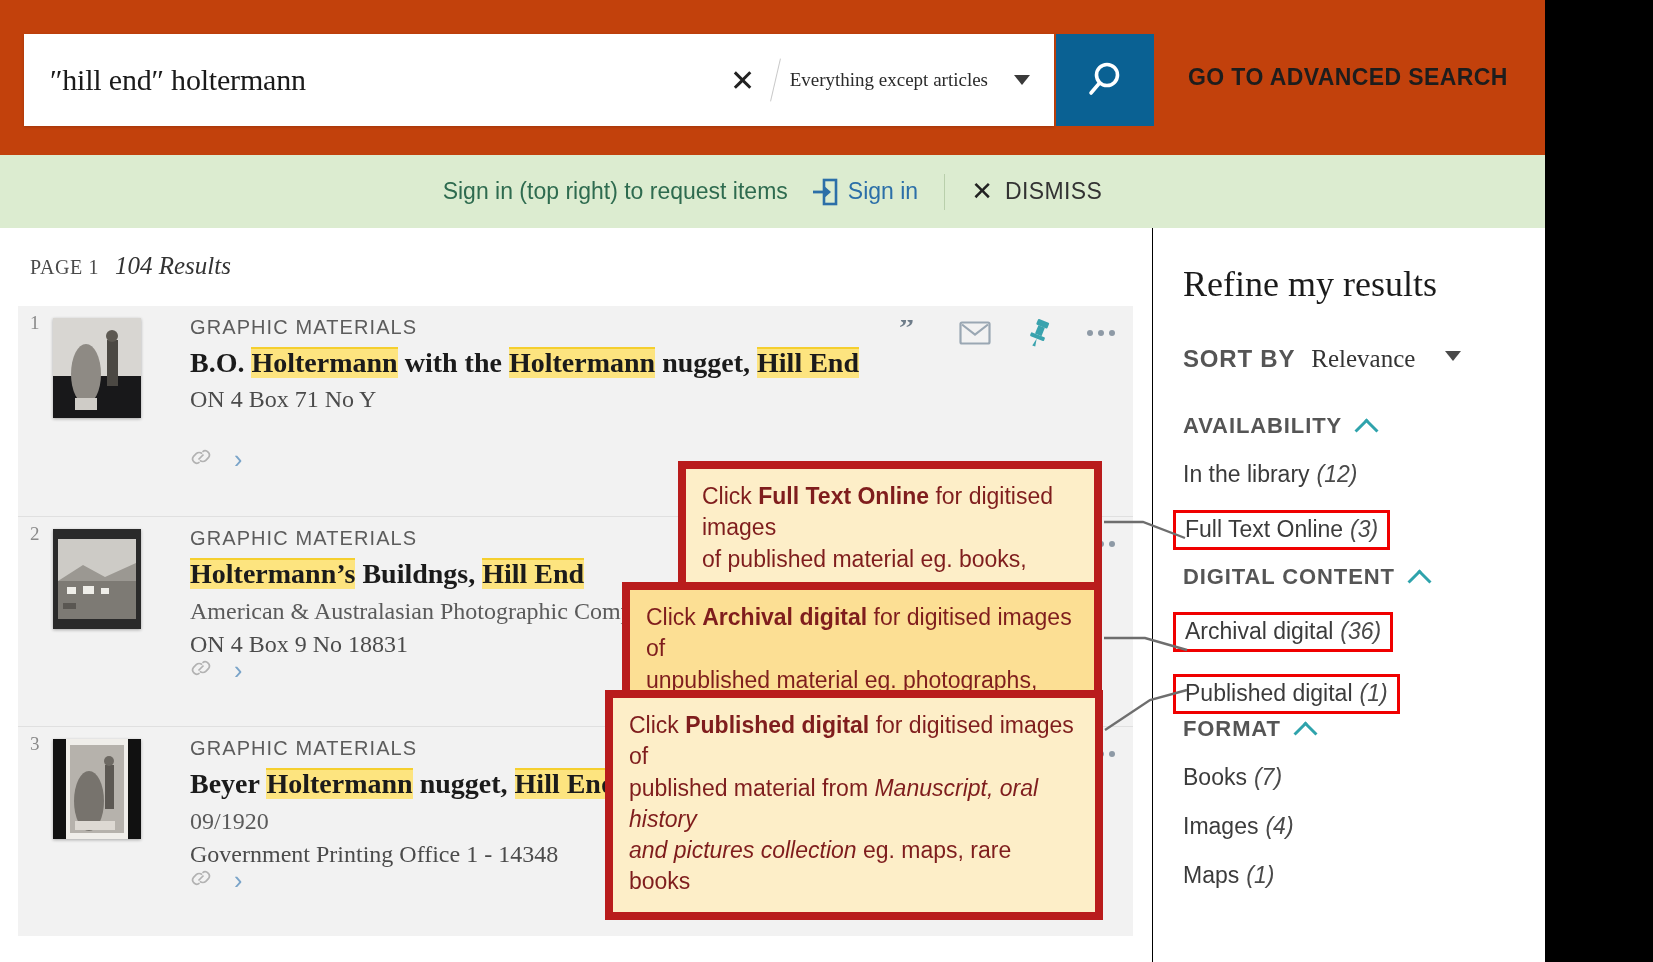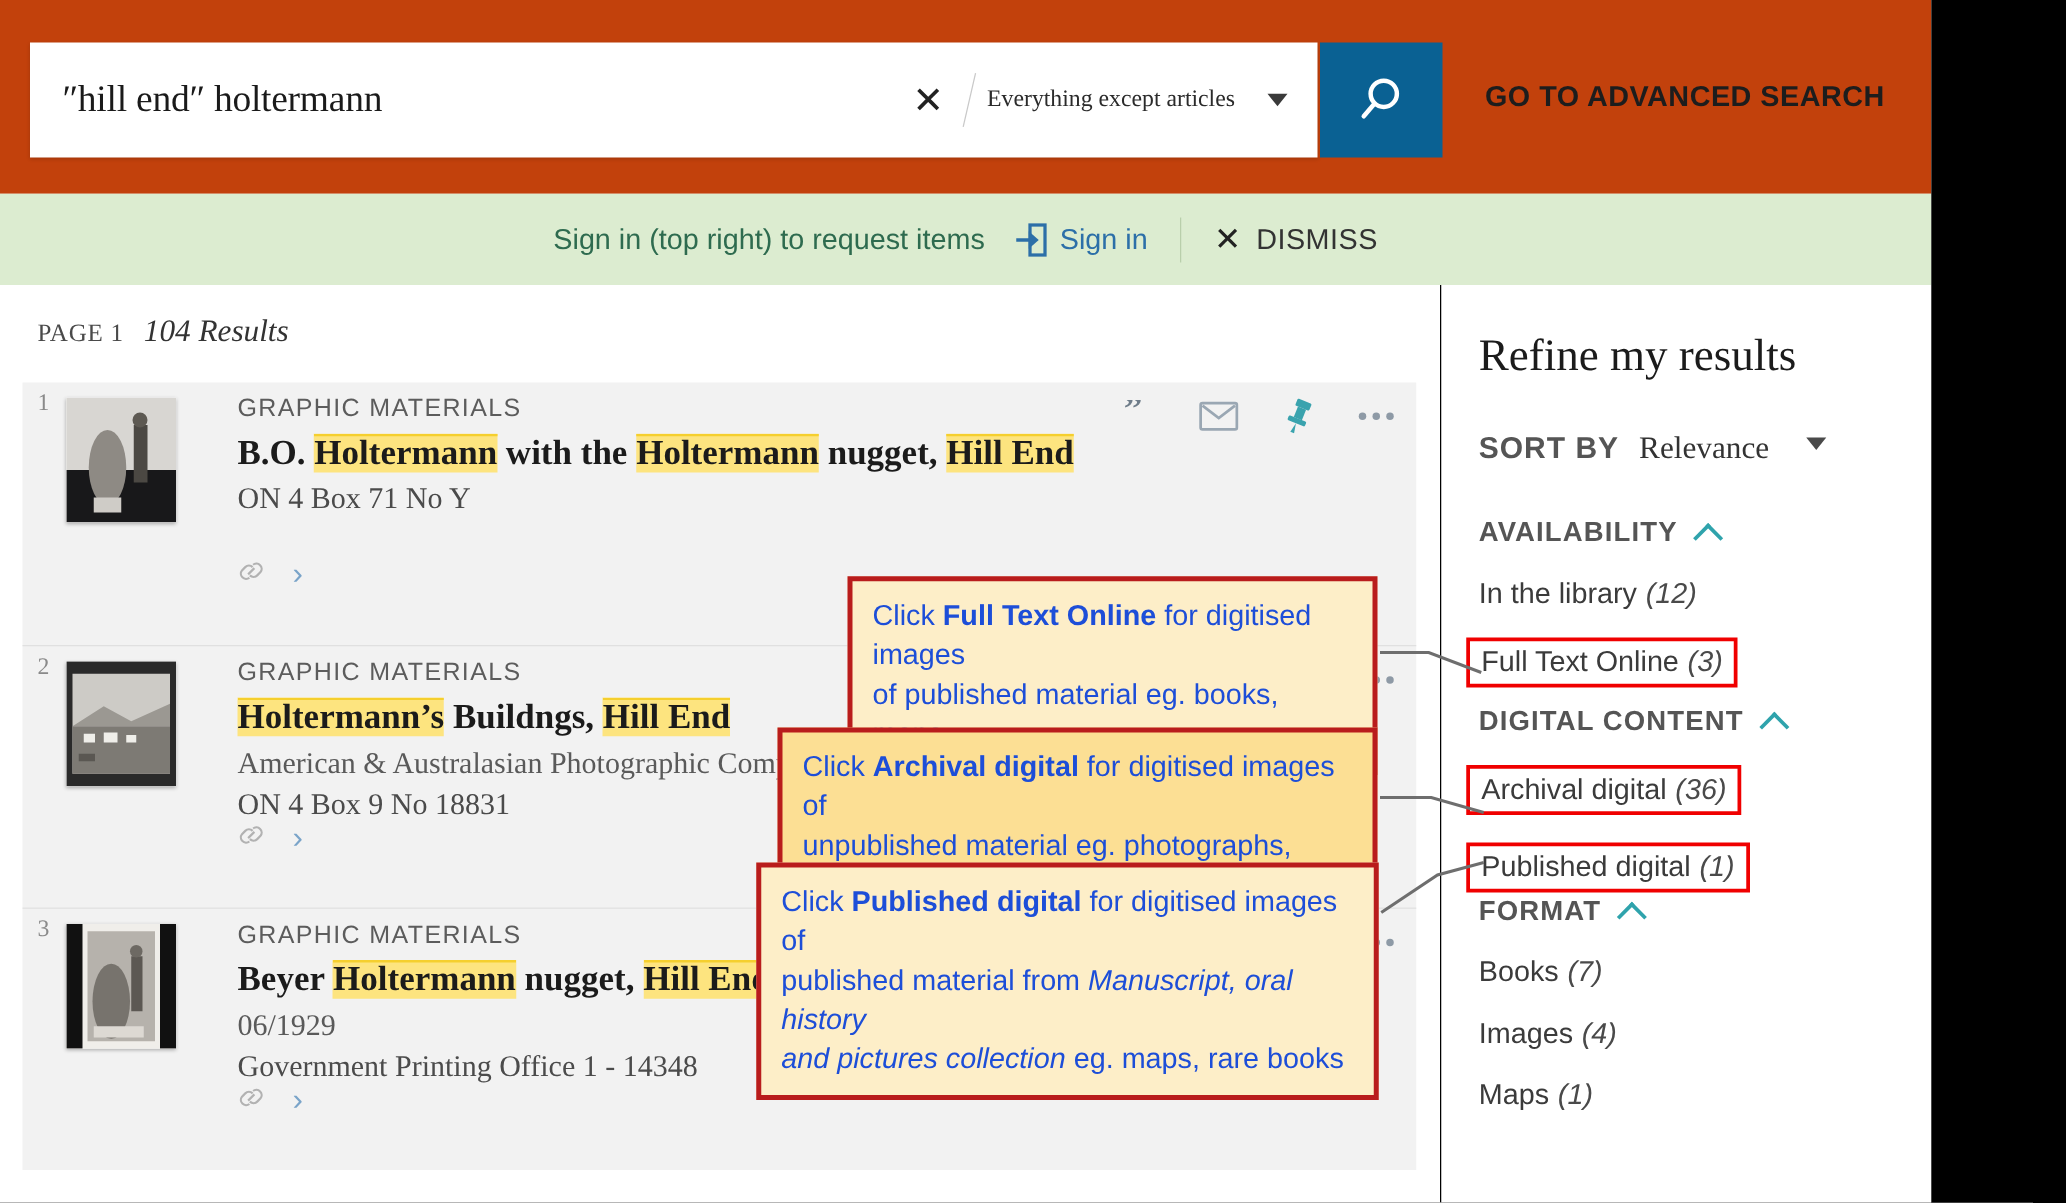--- a/index.html
+++ b/index.html
@@ -256,23 +256,23 @@
   .fopt.boxed {
     border: 3px solid #f00000;
     padding: 3px 9px 4px 9px;
     margin-left: -10px;
     position: relative;
   }
 
   
   .callout {
     position: absolute;
-    border: 4px solid #b91c1c;
+    border: 8px solid #b91c1c;
     padding: 12px 16px 14px 16px;
-    font-size: 23px; color: #1d4ed8;
+    font-size: 23px; color: #7f1d1d;
     line-height: 1.36;
     font-family: "Liberation Sans", sans-serif;
   }
   .callout b { font-weight: bold; }
   .callout i { font-style: italic; }
   .co1 { left: 678px; top: 461px; width: 424px; background: #fdeec8; }
   .co2 { left: 622px; top: 582px; width: 480px; background: #fcdf94; }
   .co3 { left: 605px; top: 690px; width: 498px; background: #fdeec8; }
 
   .leader { position: absolute; overflow: visible; pointer-events: none; }
@@ -445,21 +445,21 @@
               <rect x="75" y="0" width="13" height="100" fill="#111"></rect>
               <rect x="17" y="6" width="54" height="88" fill="#b6b2ac"></rect>
               <ellipse cx="36" cy="62" rx="15" ry="30" fill="#77736d"></ellipse>
               <rect x="52" y="26" width="9" height="44" fill="#5c5853"></rect>
               <circle cx="56" cy="22" r="5" fill="#6d6963"></circle>
               <rect x="22" y="82" width="40" height="9" fill="#ddd9d3"></rect>
             </svg></div>
           <div class="res-body">
             <div class="res-type">GRAPHIC MATERIALS</div>
             <div class="res-title">Beyer <span class="hl">Holtermann</span> nugget, <span class="hl">Hill End</span></div>
-            <div class="res-meta">06/1929</div>
+            <div class="res-meta">09/1920</div>
             <div class="res-call">Government Printing Office 1 - 14348</div>
           </div>
           <div class="res-actions-row">
             <span class="link-ico"><svg width="22" height="22" viewBox="0 0 22 22">
                 <path d="M8.5 13.5 L13.5 8.5" stroke="#8b8b8b" stroke-width="1.7" fill="none"></path>
                 <path d="M9.5 16.2 a4.2 4.2 0 0 1 -5.9 -5.9 l2.6 -2.6 a4.2 4.2 0 0 1 5.9 0" stroke="#8b8b8b" stroke-width="1.7" fill="none"></path>
                 <path d="M12.5 5.8 a4.2 4.2 0 0 1 5.9 5.9 l-2.6 2.6 a4.2 4.2 0 0 1 -5.9 0" stroke="#8b8b8b" stroke-width="1.7" fill="none"></path>
               </svg></span>
             <span class="chev-right">›</span>
           </div>

